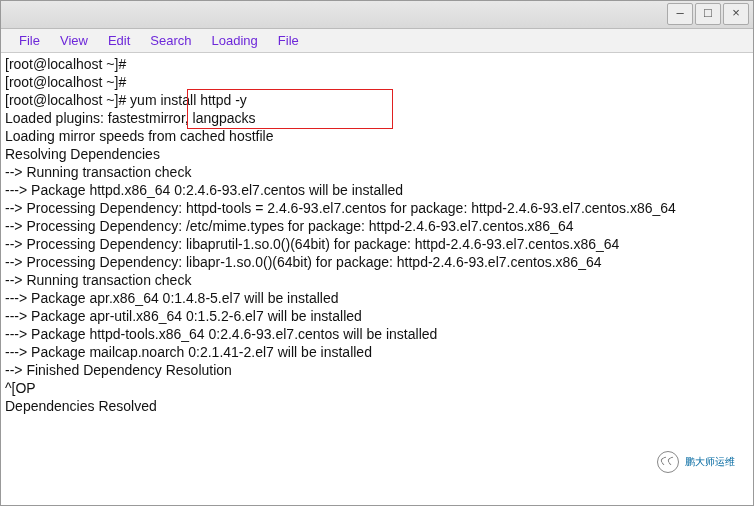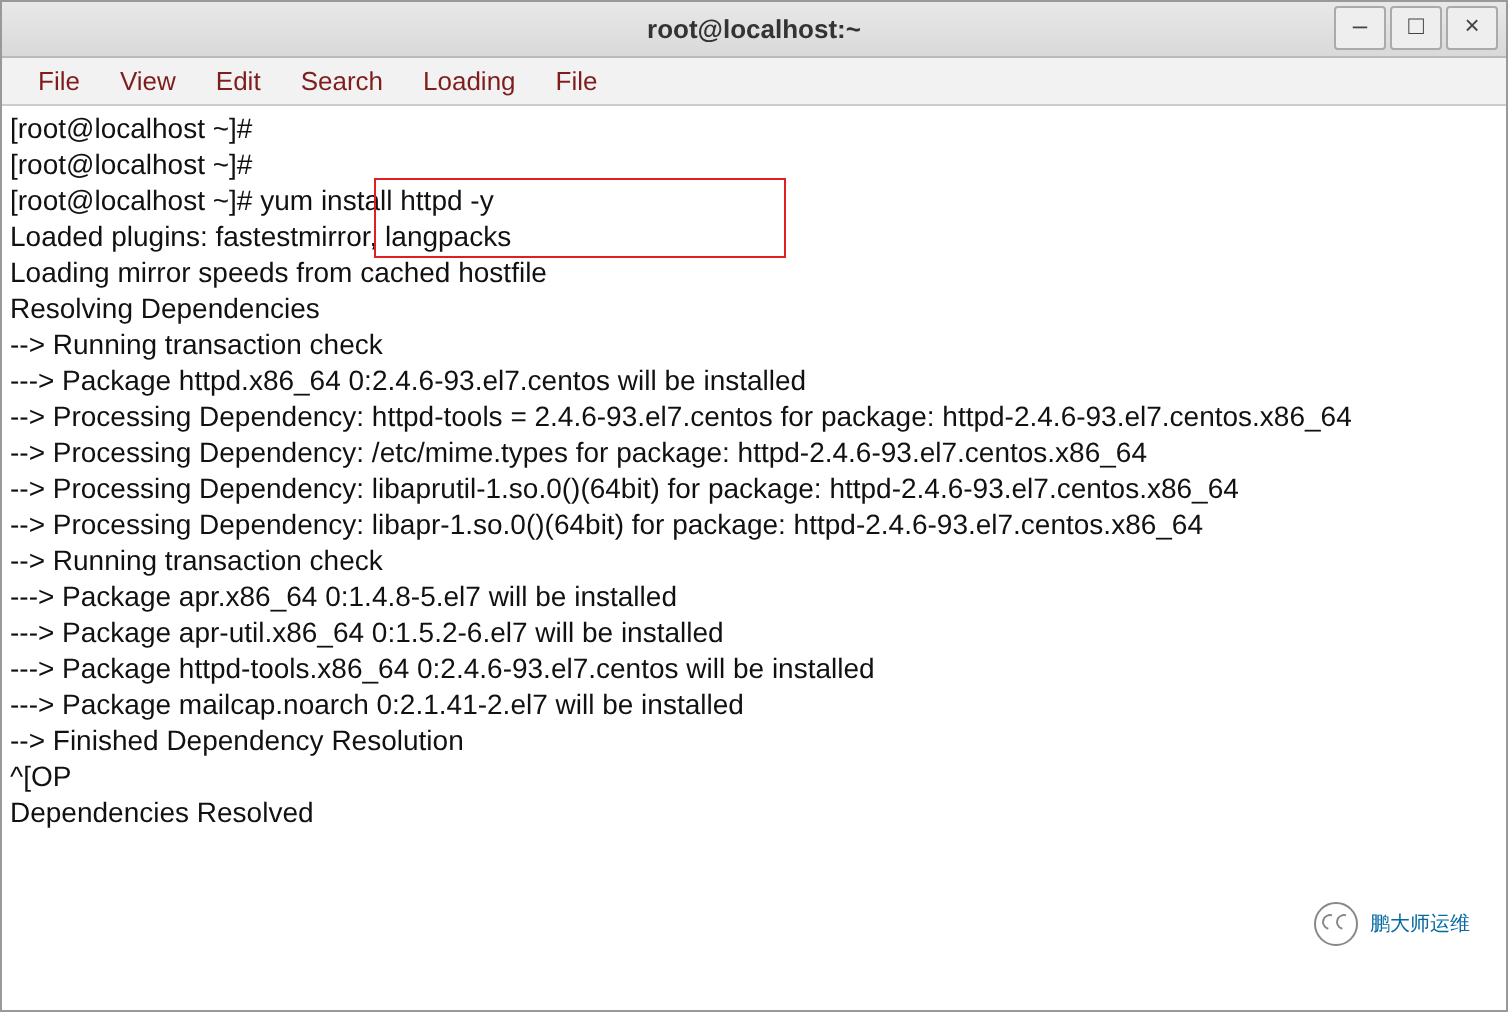--- a/index.html
+++ b/index.html
@@ -50,21 +50,21 @@
     border-radius: 2px;
   }
   .menubar {
     height: 24px;
     background: #f2f2f2;
     border-bottom: 1px solid #ccc;
     display: flex;
     align-items: center;
     padding-left: 8px;
     font-size: 13px;
-    color: #7f1d1d;
+    color: #6d28d9;
   }
   .menubar .menu-item {
     padding: 3px 10px;
     cursor: pointer;
   }
   .terminal {
     font-family: Liberation Sans, sans-serif;
     font-size: 14px;
     line-height: 18px;
     color: #111;
@@ -102,21 +102,20 @@
     border-bottom-color: transparent;
     border-right-color: transparent;
   }
   .wm-circle::before { left:3px; top:5px; width:6px; height:6px; transform:rotate(-30deg); }
   .wm-circle::after  { left:10px; top:5px; width:6px; height:6px; transform:rotate(-30deg); }
 </style>
 </head>
 <body>
 
 <div class="titlebar">
-  <div class="title-text">root@localhost:~</div>
   <div class="win-controls">
     <div class="win-btn">–</div>
     <div class="win-btn">□</div>
     <div class="win-btn">×</div>
   </div>
 </div>
 
 <div class="menubar">
   <div class="menu-item">File</div>
   <div class="menu-item">View</div>

